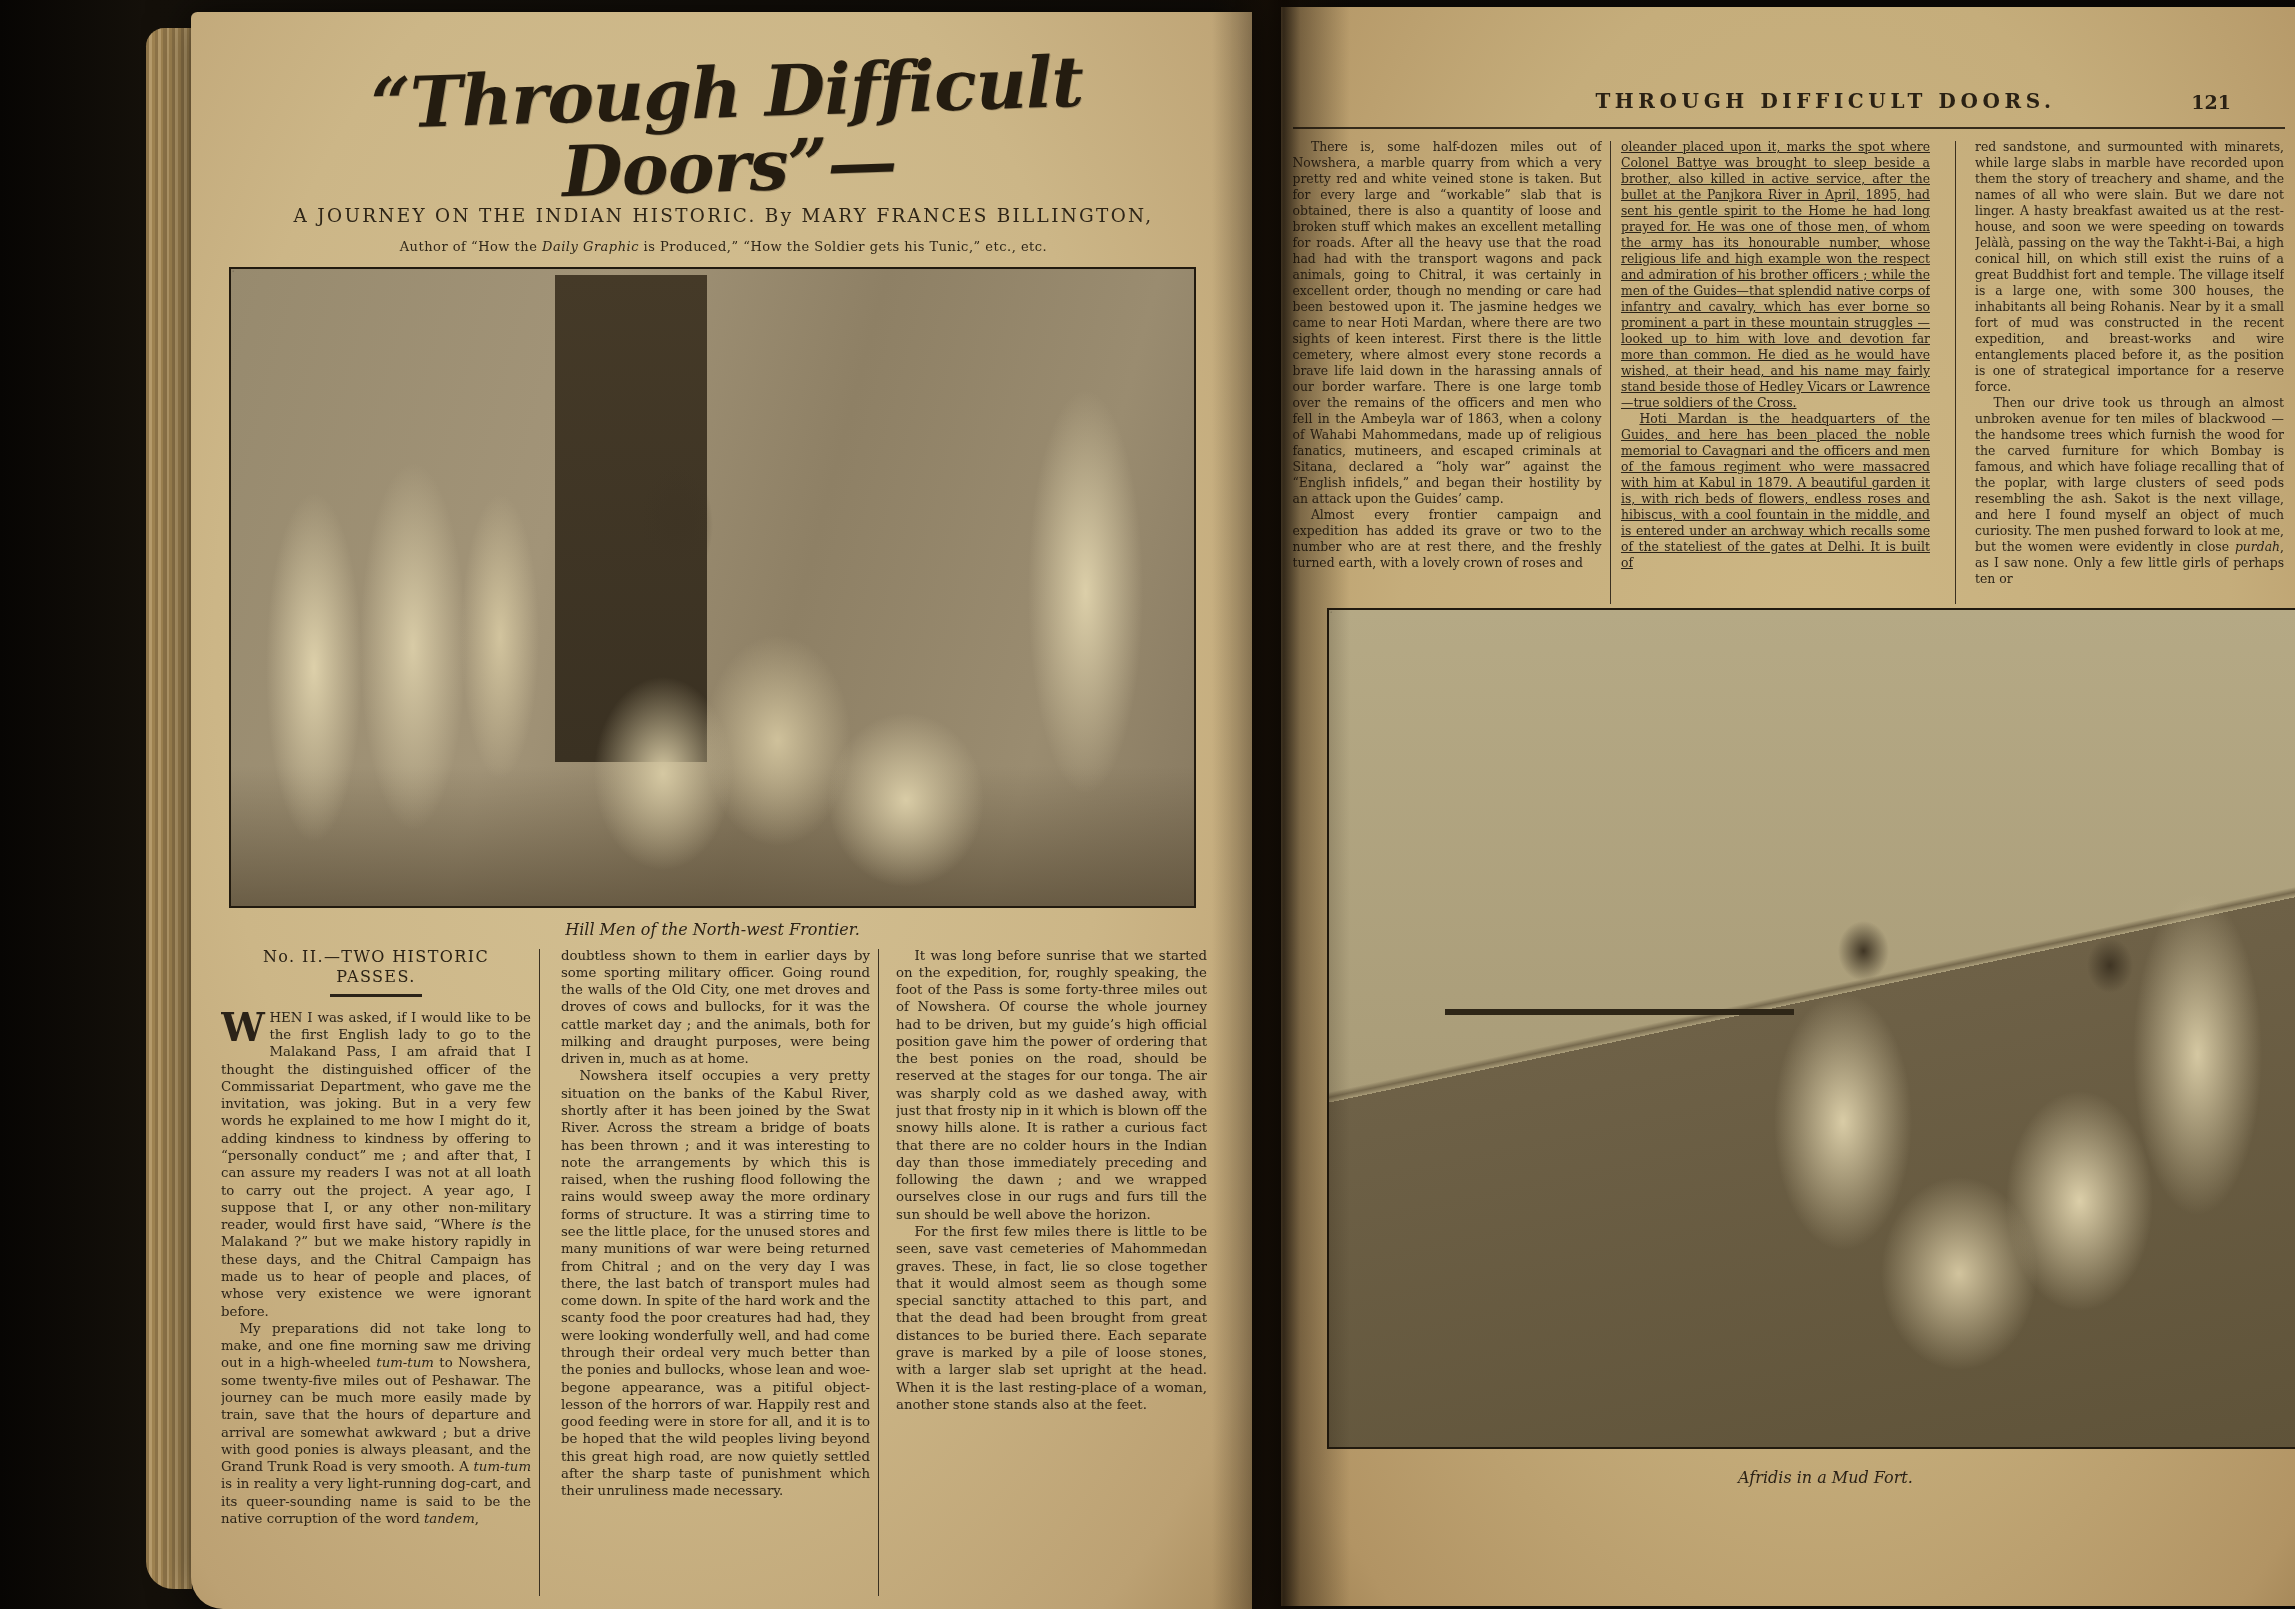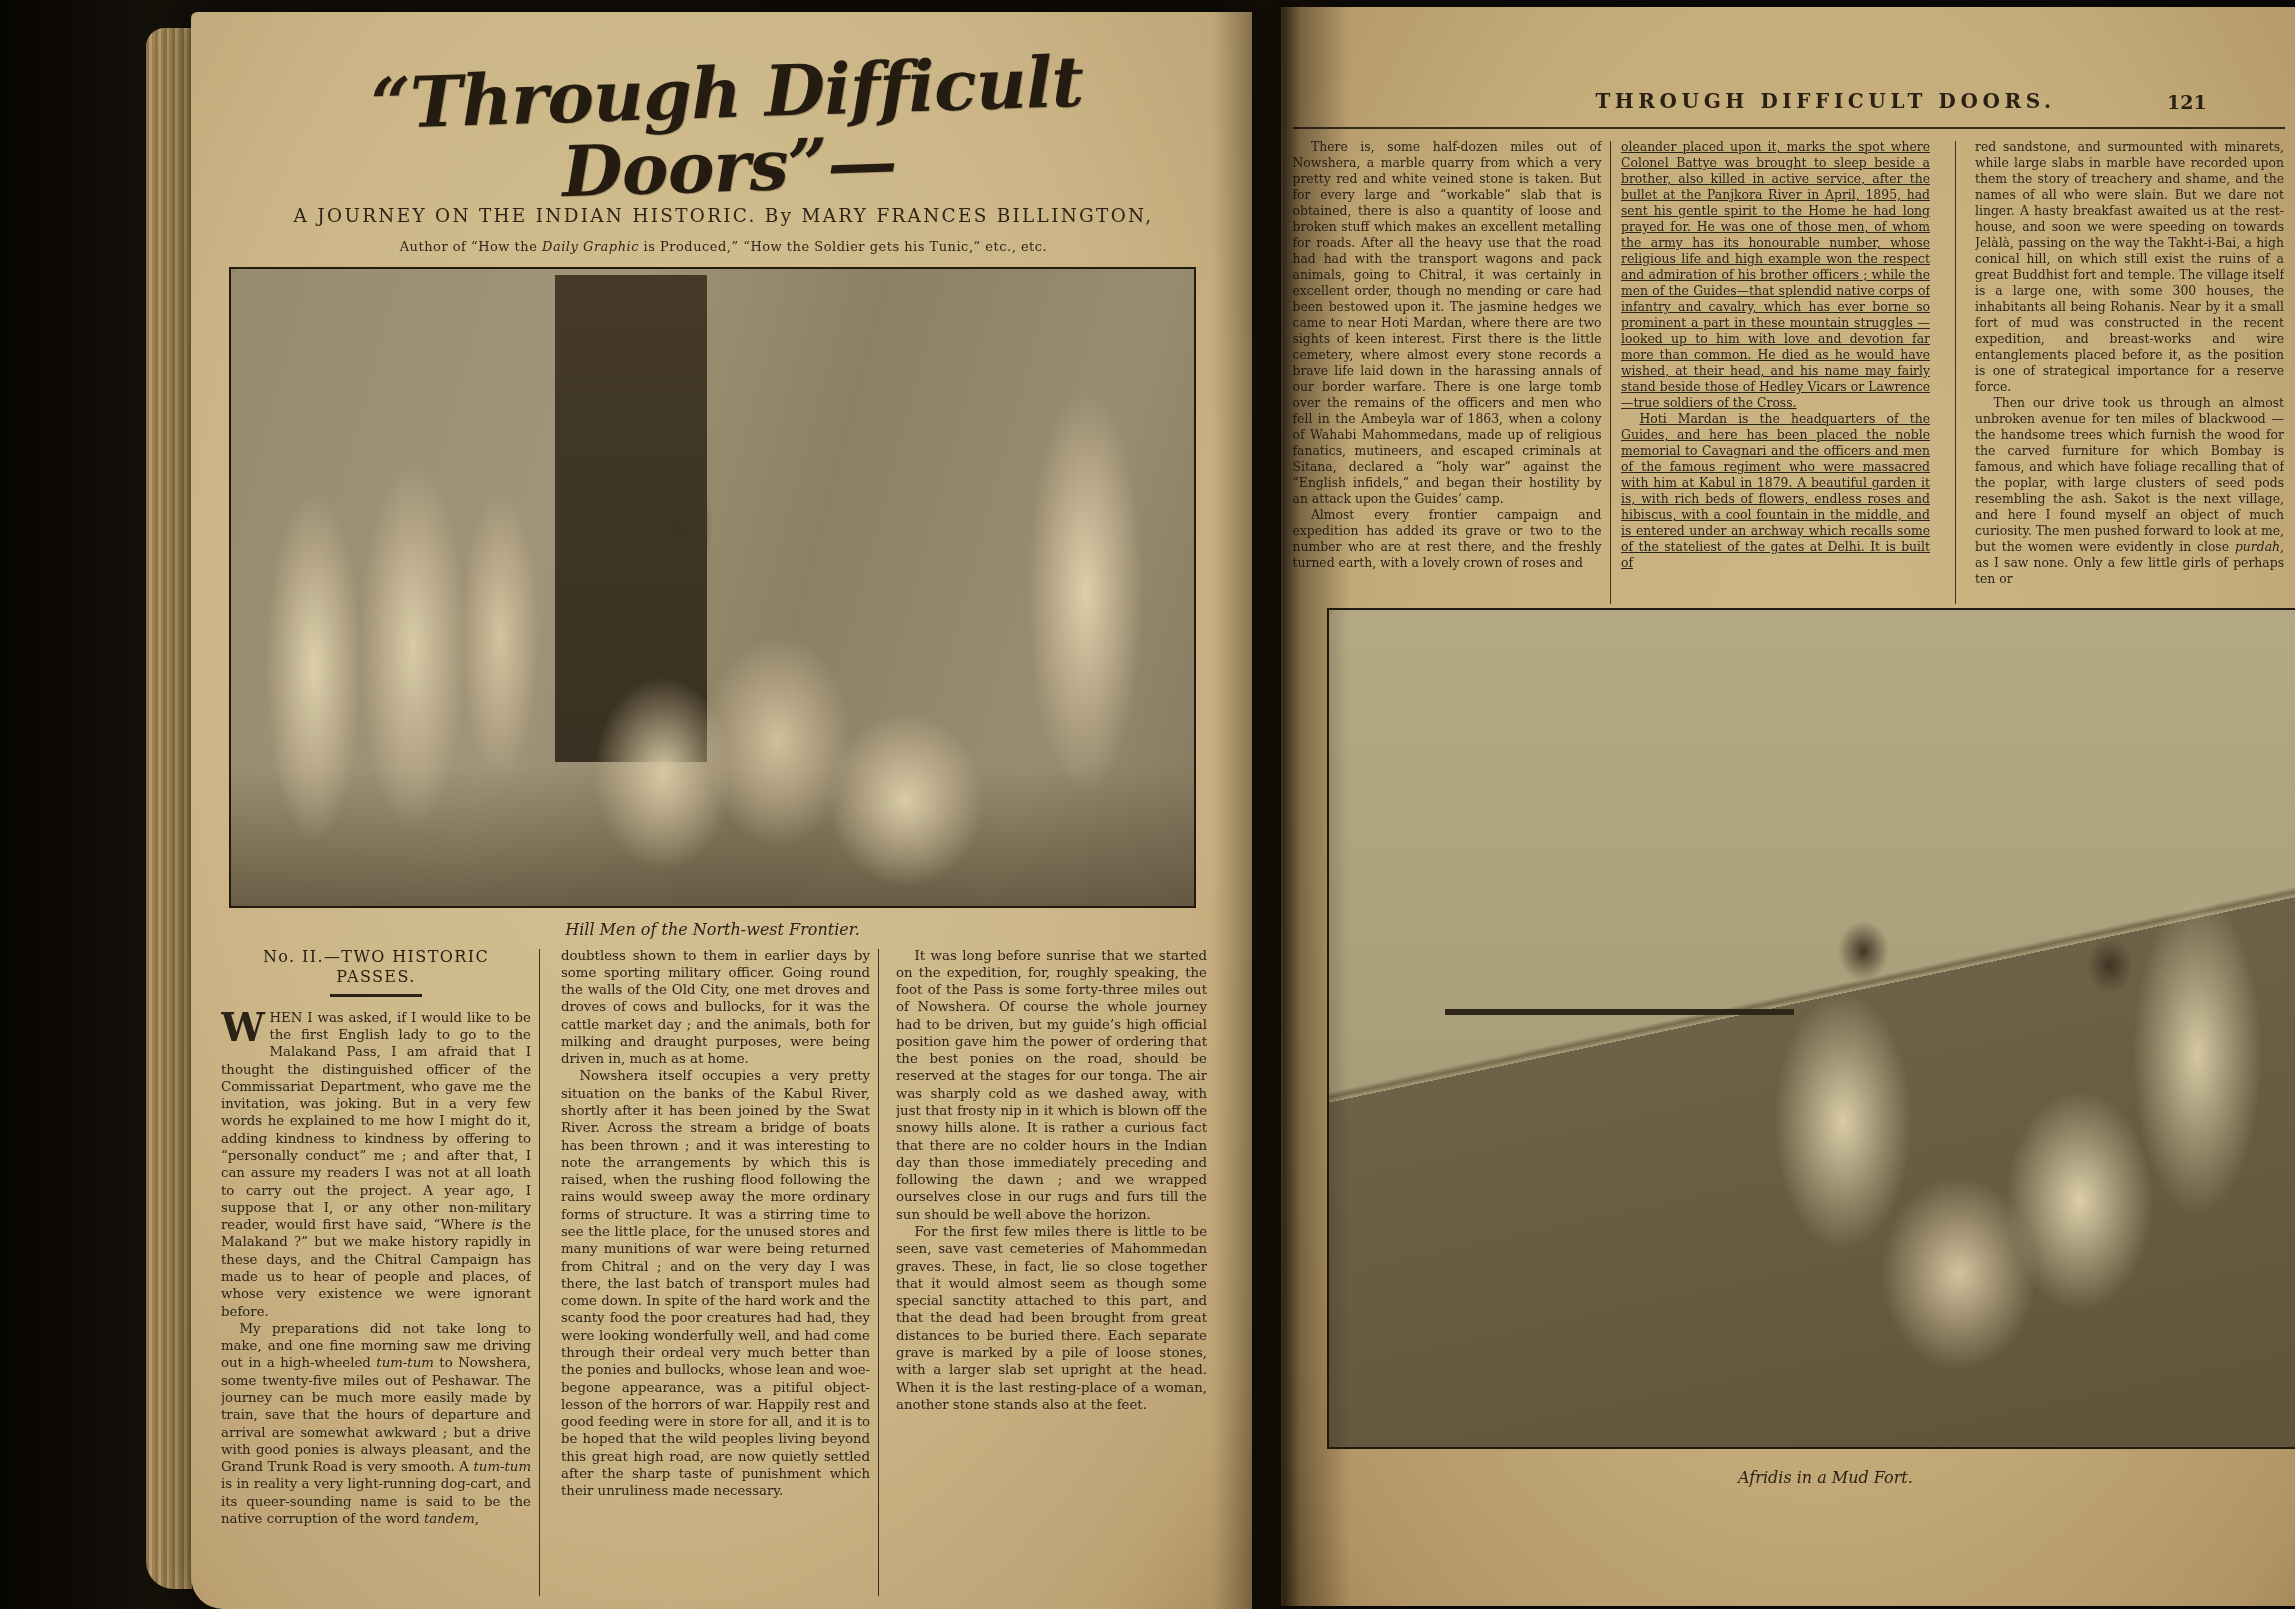--- a/index.html
+++ b/index.html
@@ -86,21 +86,21 @@
   .vr-l2{left:687px;top:937px;height:647px;}
 
   .para{margin:0;text-indent:18.4px;}
   .para.cont{text-indent:0;}
   .para i{font-style:italic;}
   .dc{float:left;font-size:39px;line-height:0.82;padding:3.7px 4.6px 0 0;font-weight:bold;}
 
   
   .running-head{position:absolute;left:200px;top:82px;width:689px;text-align:center;
     font-weight:bold;font-size:20px;letter-spacing:4.6px;color:#2a2114;}
-  .page-number{position:absolute;left:886px;top:84px;width:64px;text-align:left;
+  .page-number{position:absolute;left:886px;top:84px;width:64px;text-align:right;
     font-size:19px;font-weight:bold;color:#2a2114;}
   .head-rule{position:absolute;left:11.5px;top:120px;width:992px;height:1.8px;background:#352b1b;}
 
   .page-right .col{top:132px;height:466px;font-size:12.4px;line-height:1.29;}
   .col-r1{left:11.5px;width:309px;}
   .col-r2{left:340px;width:309px;text-decoration:underline;}
   .col-r3{left:694px;width:309px;}
   .vr-r1{left:329px;top:134px;height:463px;}
   .vr-r2{left:674px;top:134px;height:463px;}
 

